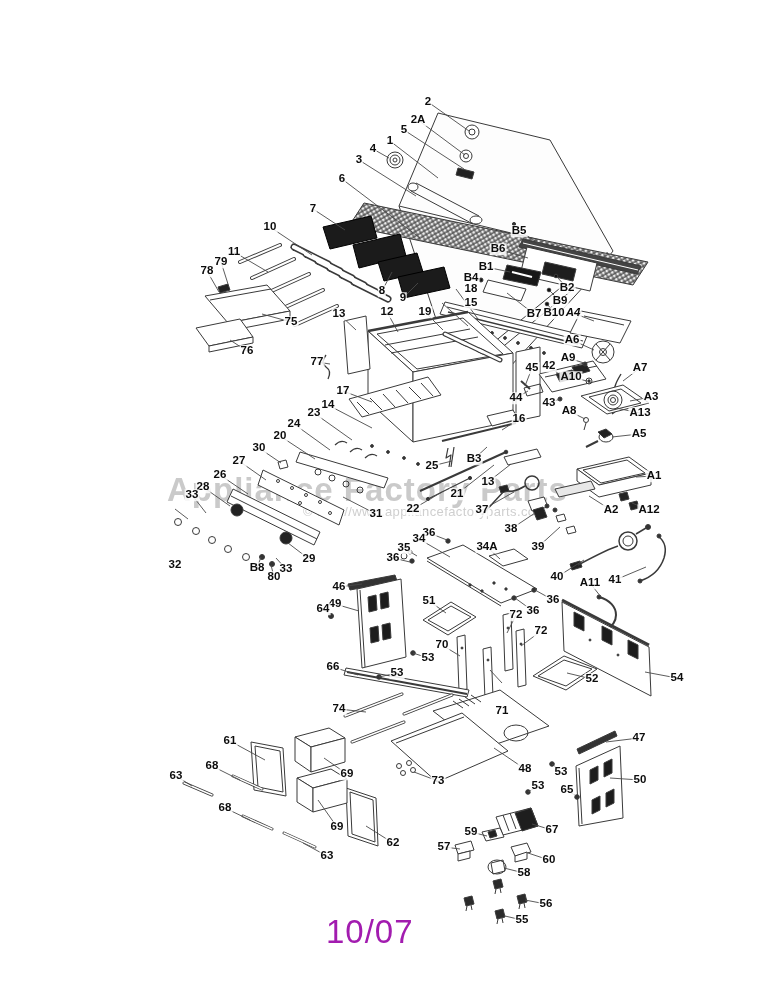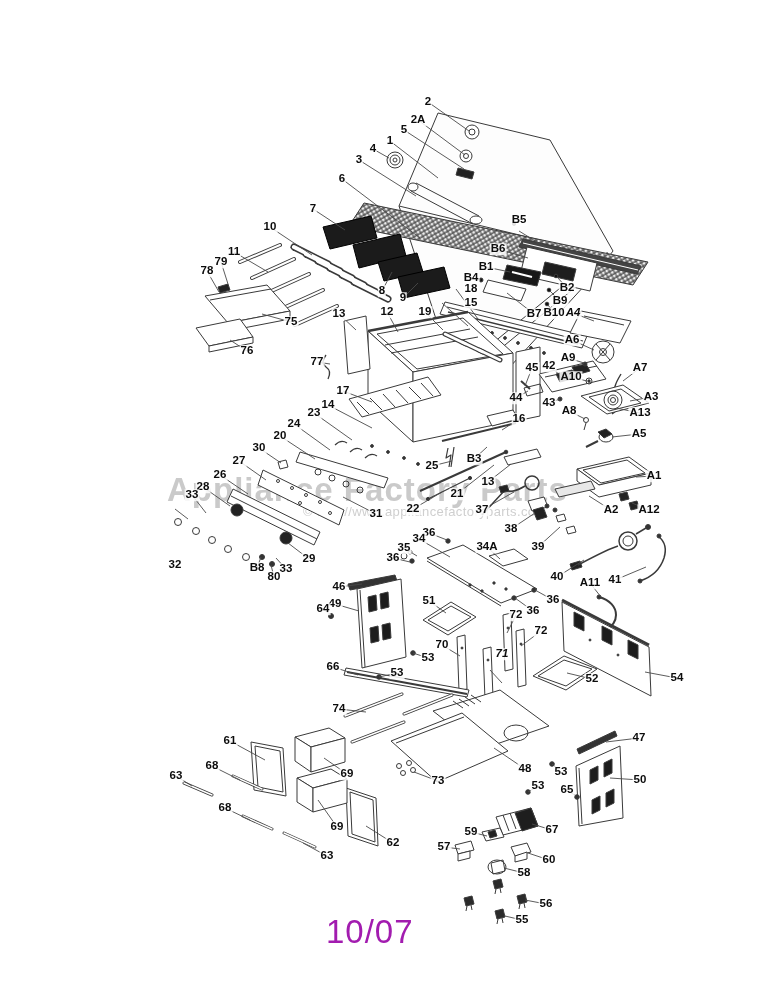--- a/index.html
+++ b/index.html
@@ -574,21 +574,21 @@
       <span class="part-label" style="left: 342px; top: 179px;">6</span>
       <span class="part-label" style="left: 313px; top: 209px;">7</span>
       <span class="part-label" style="left: 270px; top: 227px;">10</span>
       <span class="part-label" style="left: 234px; top: 252px;">11</span>
       <span class="part-label" style="left: 221px; top: 262px;">79</span>
       <span class="part-label" style="left: 207px; top: 271px;">78</span>
       <span class="part-label" style="left: 291px; top: 322px;">75</span>
       <span class="part-label" style="left: 247px; top: 351px;">76</span>
       <span class="part-label" style="left: 382px; top: 291px;">8</span>
       <span class="part-label" style="left: 403px; top: 298px;">9</span>
-      <span class="part-label" style="left: 519px; top: 220px;">B5</span>
+      <span class="part-label" style="left: 519px; top: 231px;">B5</span>
       <span class="part-label" style="left: 498px; top: 249px;">B6</span>
       <span class="part-label" style="left: 486px; top: 267px;">B1</span>
       <span class="part-label" style="left: 471px; top: 278px;">B4</span>
       <span class="part-label" style="left: 567px; top: 288px;">B2</span>
       <span class="part-label" style="left: 560px; top: 301px;">B9</span>
       <span class="part-label" style="left: 534px; top: 314px;">B7</span>
       <span class="part-label" style="left: 554px; top: 313px;">B10</span>
       <span class="part-label" style="left: 573px; top: 313px; font-style: italic;">A4</span>
       <span class="part-label" style="left: 456px; top: 289px; margin-left: 15px;">18</span>
       <span class="part-label" style="left: 442px; top: 303px; margin-left: 29px;">15</span>
@@ -649,21 +649,21 @@
       <span class="part-label" style="left: 339px; top: 587px;">46</span>
       <span class="part-label" style="left: 335px; top: 604px;">49</span>
       <span class="part-label" style="left: 323px; top: 609px;">64</span>
       <span class="part-label" style="left: 429px; top: 601px;">51</span>
       <span class="part-label" style="left: 516px; top: 615px;">72</span>
       <span class="part-label" style="left: 541px; top: 631px;">72</span>
       <span class="part-label" style="left: 442px; top: 645px;">70</span>
       <span class="part-label" style="left: 428px; top: 658px;">53</span>
       <span class="part-label" style="left: 397px; top: 673px;">53</span>
       <span class="part-label" style="left: 333px; top: 667px;">66</span>
-      <span class="part-label" style="left: 502px; top: 654px; font-style: italic;">71</span>
+      <span class="part-label" style="left: 502px; top: 711px;">71</span>
       <span class="part-label" style="left: 592px; top: 679px;">52</span>
       <span class="part-label" style="left: 677px; top: 678px;">54</span>
       <span class="part-label" style="left: 339px; top: 709px;">74</span>
       <span class="part-label" style="left: 230px; top: 741px;">61</span>
       <span class="part-label" style="left: 212px; top: 766px;">68</span>
       <span class="part-label" style="left: 176px; top: 776px;">63</span>
       <span class="part-label" style="left: 225px; top: 808px;">68</span>
       <span class="part-label" style="left: 347px; top: 774px;">69</span>
       <span class="part-label" style="left: 337px; top: 827px;">69</span>
       <span class="part-label" style="left: 393px; top: 843px;">62</span>

